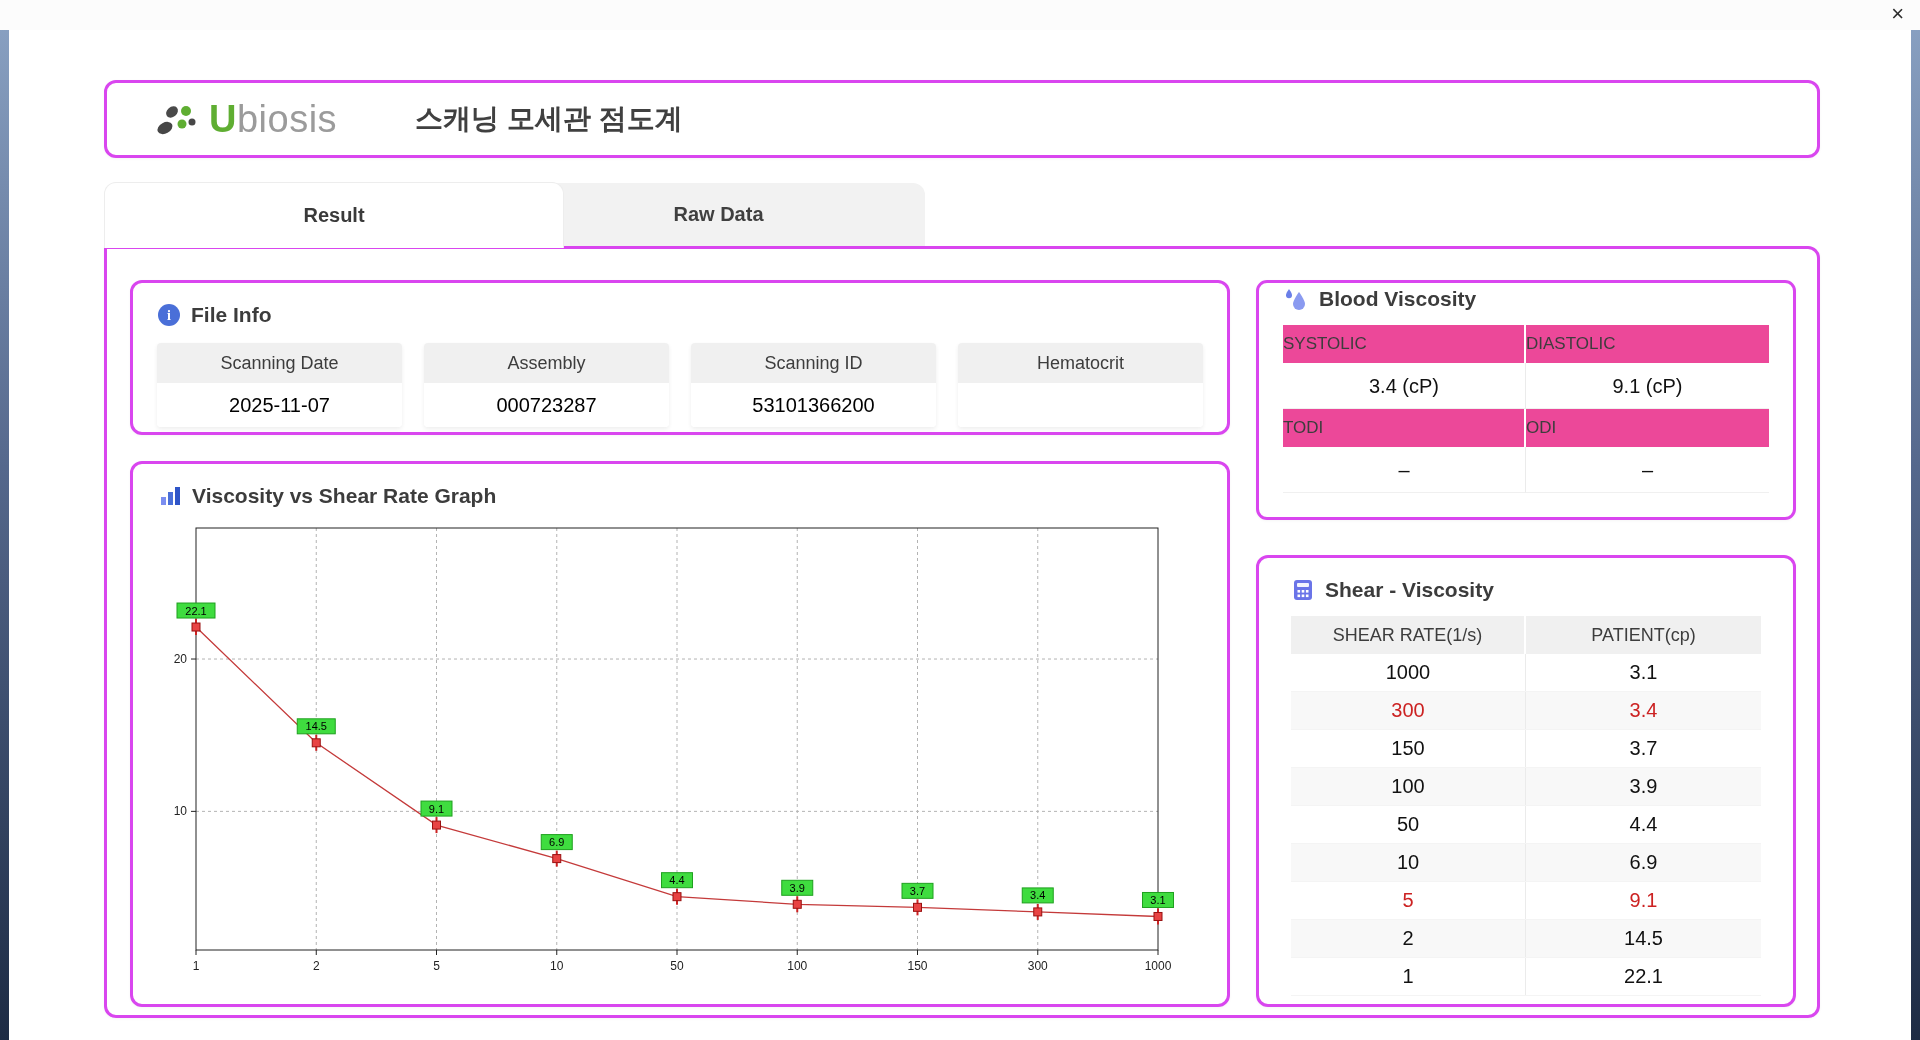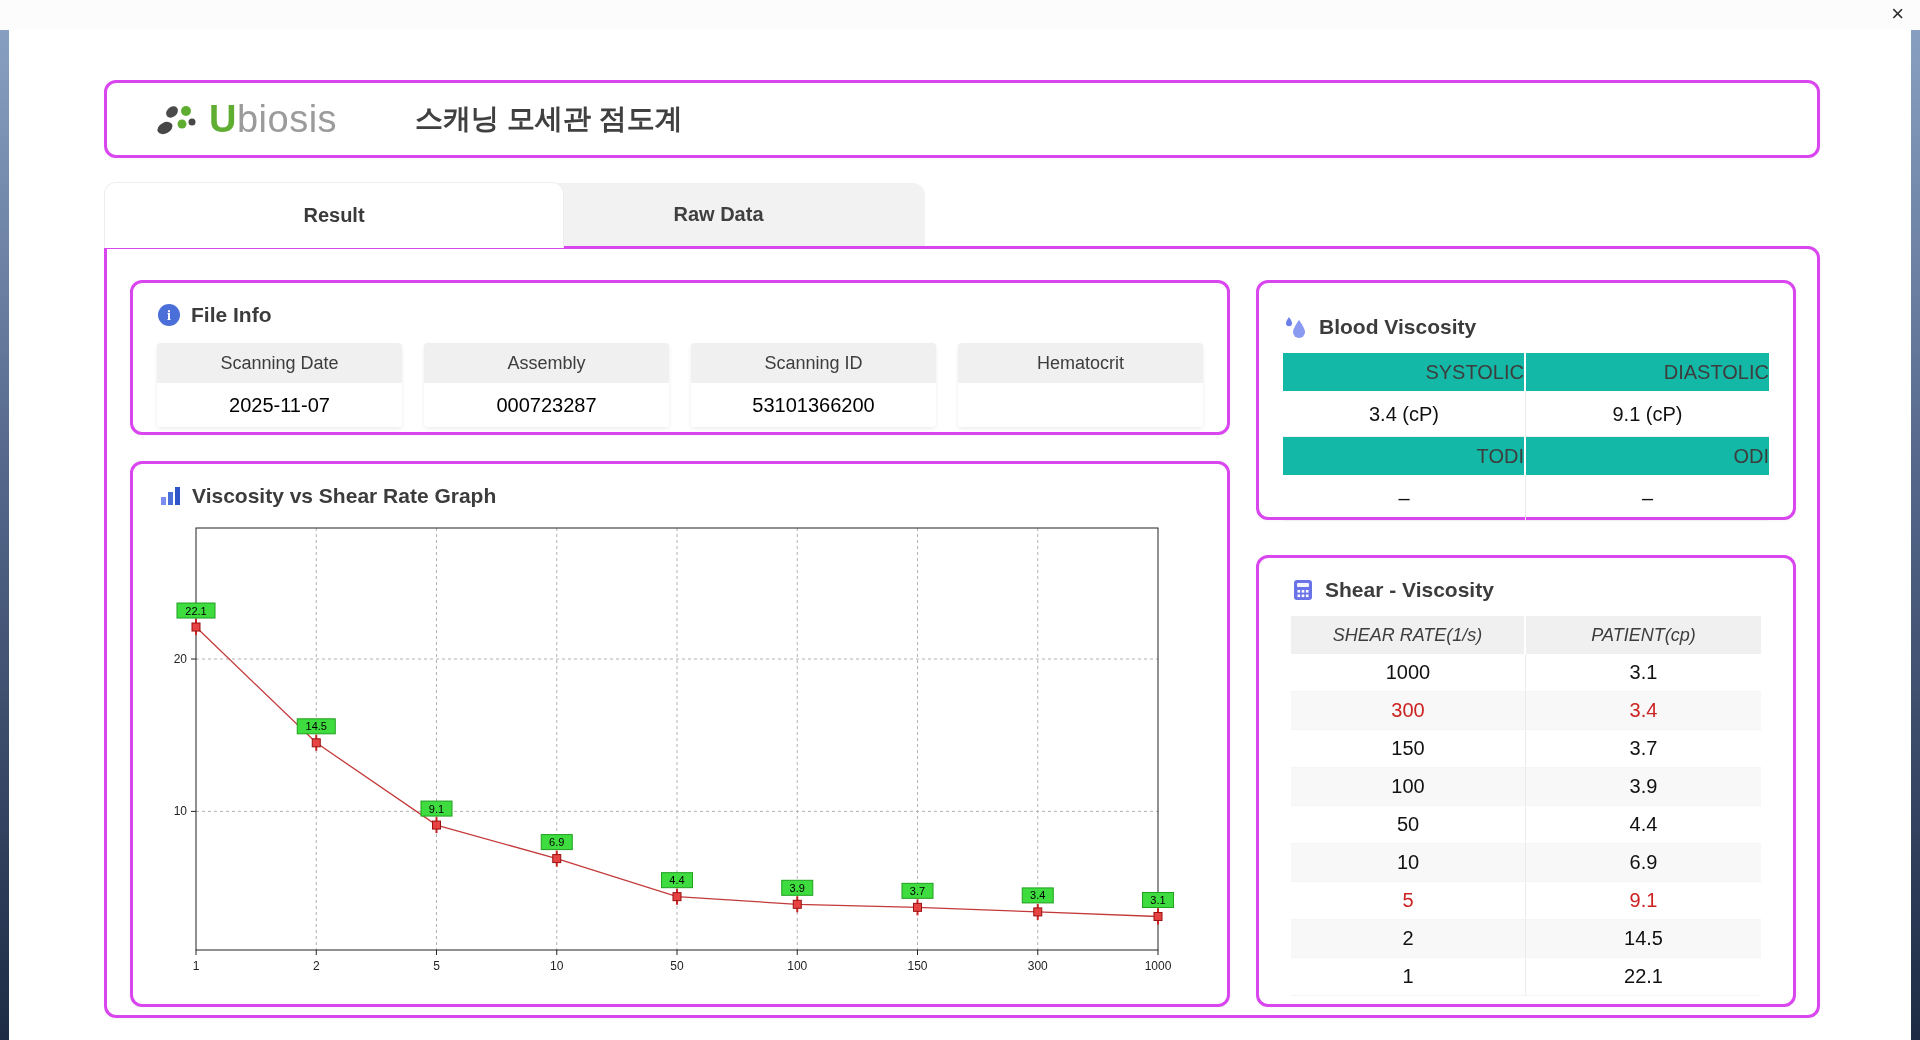--- a/index.html
+++ b/index.html
@@ -35,30 +35,30 @@
   #file-fields { display:flex; gap:22px; margin-top:16px; }
   .field-col { flex:1; border-radius:4px; box-shadow:0 2px 4px rgba(0,0,0,0.07); overflow:hidden; }
   .field-label { height:40px; line-height:40px; text-align:center; background:#f0f0f0; font-size:18px; color:#3d3d3d; }
   .field-value { height:44px; line-height:44px; text-align:center; background:#fff; font-size:20px; color:#000000; }
 
   
   #graph-card { left:23px; top:212px; width:1100px; height:546px; padding:20px 25px; }
   #graph-svg { margin-top:12px; display:block; }
 
   
-  #blood-card { left:1149px; top:31px; width:540px; height:240px; padding:32px 24px; }
+  #blood-card { left:1149px; top:31px; width:540px; height:240px; padding:4px 24px;border-radius:11px; }
   #bv-grid { display:grid; grid-template-columns:1fr 1fr; margin-top:14px; }
-  .bv-head { height:38px; line-height:38px; text-align:right; background:#14b8a6; font-size:20px; color:#3d3d3d; }
+  .bv-head { height:38px; line-height:38px; text-align:left; background:#ec4899; font-size:17px; color:#3d3d3d; }
   .bv-head.first { border-right:2px solid #fff; }
   .bv-val { height:46px; line-height:46px; text-align:center; font-size:20px; color:#111; border-bottom:1px solid #f0f0f0; }
   .bv-val.first { border-right:1px solid #ebebeb; }
 
   #shear-card { left:1149px; top:306px; width:540px; height:452px; padding:20px 32px; }
   #sv-table { margin-top:14px; }
-  .sv-headrow { display:grid; grid-template-columns:1fr 1fr;font-style:italic; }
+  .sv-headrow { display:grid; grid-template-columns:1fr 1fr; }
   .sv-head { height:38px; line-height:38px; text-align:center; background:#f0f0f0; font-size:18px; color:#3d3d3d; }
   .sv-head.first { border-right:2px solid #fff; }
   .sv-row { display:grid; grid-template-columns:1fr 1fr; border-bottom:1px solid #f4f4f4; }
   .sv-row:nth-child(even) { background:#f8f8f8; }
   .sv-cell { height:37px; line-height:37px; text-align:center; font-size:20px; color:#111; }
   .sv-cell:first-child { border-right:1px solid #ebebeb; }
   .sv-row.hl .sv-cell { color:#cc2222; }
 </style>
 </head>
 <body>

